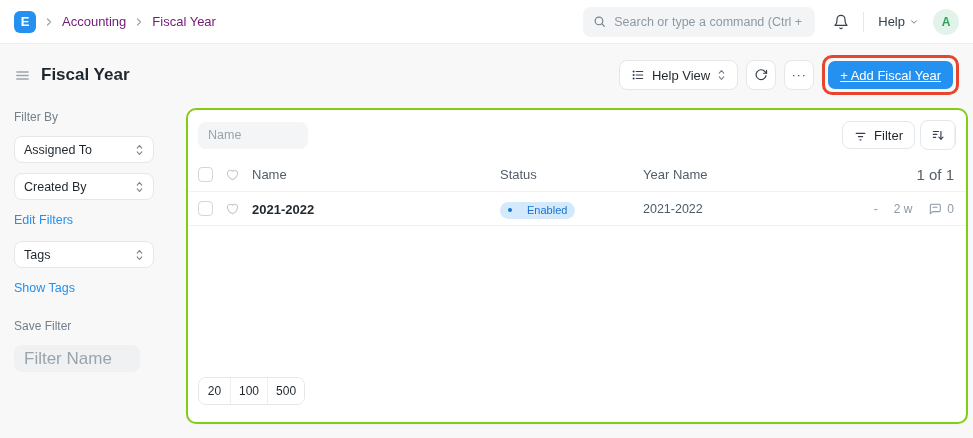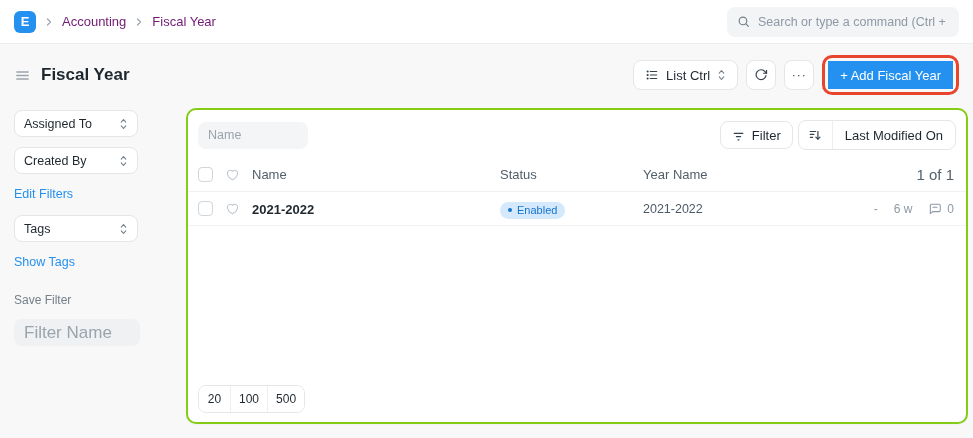--- a/index.html
+++ b/index.html
@@ -31,27 +31,27 @@
                display:flex; align-items:center; padding:0 14px; }
   .menu-toggle { color:#9aa4ad; margin-right:10px; cursor:pointer; display:flex; }
   .page-title { font-size:17px; font-weight:700; color:#1f272e; }
   .head-actions { margin-left:auto; display:flex; align-items:center; gap:8px; }
   .btn { height:30px; background:#fff; border:1px solid #e3e7ea; border-radius:8px; font-size:13px;
          color:#1f272e; display:flex; align-items:center; gap:7px; padding:0 11px; cursor:pointer;
          font-family:inherit; }
   .btn-square { width:30px; padding:0; justify-content:center; }
   .dots { letter-spacing:1px; font-size:12px; color:#36414c; line-height:1; }
   .hl-ring { border:3px solid #e8442e; border-radius:10px; padding:3px; }
-  .btn-primary { height:28px; background:#2490ef; color:#fff; border:none; border-radius:0;
-                 font-size:13px; padding:0 12px; cursor:pointer; font-family:inherit; }
+  .btn-primary { height:28px; background:#2490ef; color:#fff; border:none; border-radius:7px;
+                 font-size:13px; padding:0 12px; cursor:pointer; font-family:inherit;text-decoration:underline; }
 
   
   .sidebar { position:absolute; top:100px; left:0; width:180px; padding:10px 14px; }
   .side-label { font-size:12px; color:#74808b; margin-bottom:12px; }
-  .side-select { width:124px; height:27px; background:#fff; border:1px solid #e3e7ea; border-radius:8px;
+  .side-select { width:140px; height:27px; background:#fff; border:1px solid #e3e7ea; border-radius:8px;
                  display:flex; align-items:center; justify-content:space-between; padding:0 9px;
                  font-size:12.5px; color:#1f272e; margin-bottom:10px; cursor:pointer; }
   .side-link { display:inline-block; font-size:12.5px; color:#2490ef; cursor:pointer; margin:3px 0 14px 0;text-align:center; }
   .side-input { width:126px; height:27px; background:#f0f1f3; border:none; border-radius:8px;
                 padding:0 10px; font-size:17px; color:#74808b; outline:none; font-family:inherit; }
   .side-input::placeholder { color:#9aa4ad; }
 
   
   .card { position:absolute; left:186px; top:108px; width:782px; height:316px; background:#fff;
           border:2px solid #84cc16; border-radius:10px; box-shadow:0 1px 2px rgba(25,39,52,0.04); }
@@ -71,28 +71,28 @@
   .thead { color:#525e6a; font-size:13px; }
   .cb { width:15px; height:15px; border:1px solid #cfd6dc; border-radius:4px; background:#fff;
         margin-right:12px; cursor:pointer; flex:none; }
   .heart { color:#c3cad1; margin-right:12px; display:flex; flex:none; cursor:pointer; }
   .col-name { width:248px; }
   .col-status { width:143px; }
   .col-year { width:160px; }
   .spacer { flex:1; }
   .count { color:#525e6a; font-size:15px; }
   .row-name { font-size:13px; font-weight:700; color:#1f272e; cursor:pointer; }
-  .badge { display:inline-flex; align-items:center; gap:5px; background:#d4e9fc; color:#1673cf;
+  .badge { display:inline-flex; align-items:center; gap:15px; background:#d4e9fc; color:#1673cf;
            font-size:11px; border-radius:10px; padding:3px 8px; line-height:1; }
   .badge .dot { width:4px; height:4px; border-radius:50%; background:#1673cf; }
   .row-year { font-size:12.5px; color:#4c5a67; }
   .meta { display:flex; align-items:center; gap:16px; color:#8d99a6; font-size:12px; }
   .meta .comments { display:flex; align-items:center; gap:5px; }
 
-  .paging { position:absolute; left:10px; bottom:9px; display:flex; border:1px solid #e3e7ea;
+  .paging { position:absolute; left:10px; bottom:17px; display:flex; border:1px solid #e3e7ea;
             border-radius:8px; overflow:hidden; background:#fff; }
   .page-btn { min-width:31px; height:26px; background:#fff; border:none; font-size:12px; color:#1f272e;
               padding:0 8px; cursor:pointer; font-family:inherit; }
   .page-btn + .page-btn { border-left:1px solid #eceef0; }
 
   svg { display:block; }
 </style>
 </head>
 <body>
 
@@ -116,20 +116,40 @@
     <div class="searchbox">
       <span>
         <svg width="13" height="13" viewBox="0 0 24 24" fill="none" stroke="#74808b" stroke-width="2.2" stroke-linecap="round">
             <circle cx="11" cy="11" r="7"></circle>
             <line x1="16.5" y1="16.5" x2="21" y2="21"></line>
           </svg>
       </span>
       <input type="text" placeholder="Search or type a command (Ctrl + G)" style="">
     </div>
 
+    <div class="nav-right">
+      <button class="icon-btn">
+        <span>
+          <svg width="16" height="16" viewBox="0 0 24 24" fill="none" stroke="#36414c" stroke-width="1.8" stroke-linecap="round" stroke-linejoin="round">
+              <path d="M18 8a6 6 0 0 0-12 0c0 7-3 9-3 9h18s-3-2-3-9"></path>
+              <path d="M13.7 21a2 2 0 0 1-3.4 0"></path>
+            </svg>
+        </span>
+      </button>
+      <div class="nav-divider"></div>
+      <div class="help">
+        <span>Help</span>
+        <span>
+          <svg width="10" height="10" viewBox="0 0 24 24" fill="none" stroke="#74808b" stroke-width="2.4" stroke-linecap="round" stroke-linejoin="round">
+              <polyline points="6 9 12 15 18 9"></polyline>
+            </svg>
+        </span>
+      </div>
+      <div class="avatar">A</div>
+    </div>
   </div>
 
   <div class="page-head">
     <span class="menu-toggle">
       <svg width="17" height="17" viewBox="0 0 24 24" fill="none" stroke="currentColor" stroke-width="2" stroke-linecap="round">
           <line x1="4" y1="7" x2="20" y2="7"></line>
           <line x1="4" y1="12" x2="20" y2="12"></line>
           <line x1="4" y1="17" x2="20" y2="17"></line>
         </svg>
     </span>
@@ -140,21 +160,21 @@
         <span>
           <svg width="14" height="14" viewBox="0 0 24 24" fill="none" stroke="#36414c" stroke-width="2" stroke-linecap="round">
               <circle cx="4.5" cy="6" r="0.8" fill="#36414c"></circle>
               <circle cx="4.5" cy="12" r="0.8" fill="#36414c"></circle>
               <circle cx="4.5" cy="18" r="0.8" fill="#36414c"></circle>
               <line x1="9" y1="6" x2="20" y2="6"></line>
               <line x1="9" y1="12" x2="20" y2="12"></line>
               <line x1="9" y1="18" x2="20" y2="18"></line>
             </svg>
         </span>
-        <span>List Ctrl</span>
+        <span>Help View</span>
         <span>
           <svg width="9" height="12" viewBox="0 0 24 32" fill="none" stroke="#74808b" stroke-width="3" stroke-linecap="round" stroke-linejoin="round">
               <polyline points="6 11 12 4 18 11"></polyline>
               <polyline points="6 21 12 28 18 21"></polyline>
             </svg>
         </span>
       </button>
       <button class="btn btn-square">
         <span>
           <svg width="14" height="14" viewBox="0 0 24 24" fill="none" stroke="#36414c" stroke-width="2" stroke-linecap="round" stroke-linejoin="round">
@@ -166,20 +186,21 @@
       <button class="btn btn-square">
         <span class="dots">···</span>
       </button>
       <div class="hl-ring">
         <button class="btn-primary">+ Add Fiscal Year</button>
       </div>
     </div>
   </div>
 
   <div class="sidebar">
+    <div class="side-label">Filter By</div>
 
     <div class="side-select">
       <span>Assigned To</span>
       <span>
         <svg width="9" height="12" viewBox="0 0 24 32" fill="none" stroke="#74808b" stroke-width="3" stroke-linecap="round" stroke-linejoin="round">
             <polyline points="6 11 12 4 18 11"></polyline>
             <polyline points="6 21 12 28 18 21"></polyline>
           </svg>
       </span>
     </div>
@@ -232,21 +253,20 @@
             <span>
               <svg width="14" height="14" viewBox="0 0 24 24" fill="none" stroke="#36414c" stroke-width="2" stroke-linecap="round" stroke-linejoin="round">
                   <line x1="4" y1="6" x2="13" y2="6"></line>
                   <line x1="4" y1="11" x2="10" y2="11"></line>
                   <line x1="4" y1="16" x2="8" y2="16"></line>
                   <line x1="17" y1="6" x2="17" y2="19"></line>
                   <polyline points="13.5 15.5 17 19 20.5 15.5"></polyline>
                 </svg>
             </span>
           </span>
-          <span class="sort-seg-label">Last Modified On</span>
         </div>
       </div>
     </div>
 
     <div class="thead">
       <span class="cb"></span>
       <span class="heart">
         <svg width="15" height="15" viewBox="0 0 24 24" fill="none" stroke="currentColor" stroke-width="1.8" stroke-linejoin="round">
             <path d="M12 20.5s-8.2-5-8.2-10.6A4.6 4.6 0 0 1 12 7a4.6 4.6 0 0 1 8.2 2.9C20.2 15.5 12 20.5 12 20.5z"></path>
           </svg>
@@ -269,21 +289,21 @@
       <span class="col-status">
         <span class="badge">
           <span class="dot"></span>
           <span>Enabled</span>
         </span>
       </span>
       <span class="col-year row-year">2021-2022</span>
       <span class="spacer"></span>
       <span class="meta">
         <span>-</span>
-        <span>6 w</span>
+        <span>2 w</span>
         <span class="comments">
           <span>
             <svg width="14" height="14" viewBox="0 0 24 24" fill="none" stroke="#8d99a6" stroke-width="1.8" stroke-linejoin="round">
                 <path d="M21 14.5a2 2 0 0 1-2 2H8l-4 3.5v-14a2 2 0 0 1 2-2h13a2 2 0 0 1 2 2z"></path>
                 <line x1="8.5" y1="9" x2="15.5" y2="9" stroke-linecap="round"></line>
               </svg>
           </span>
           <span>0</span>
         </span>
       </span>

